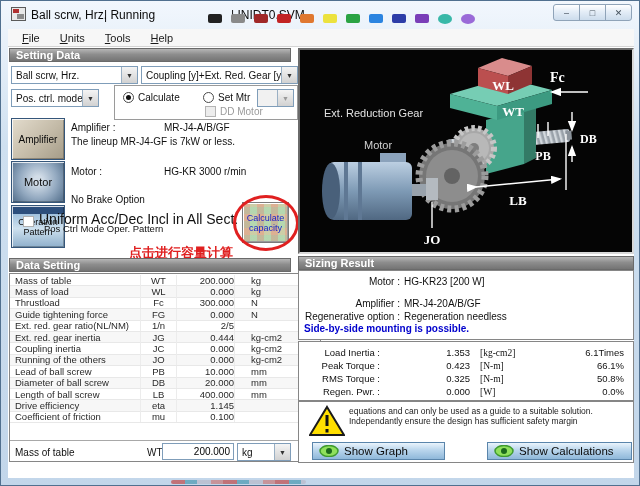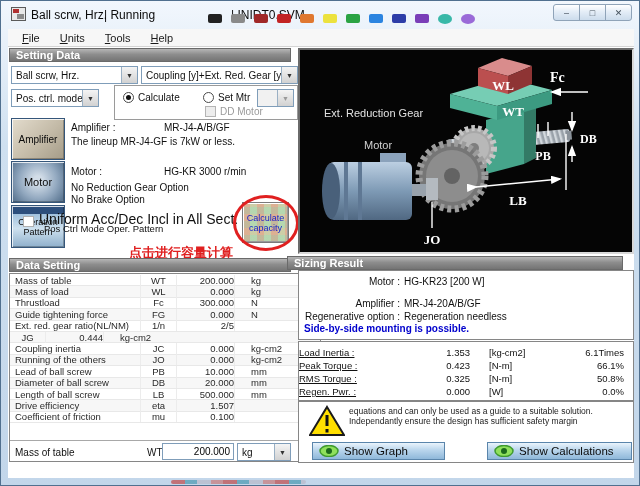--- a/index.html
+++ b/index.html
@@ -80,23 +80,23 @@
   .kg-dd{left:227px;top:2px;width:54px;}
   
   .diagram{position:absolute;left:290px;top:1px;width:336px;height:206px;background:#030303;
            border:2px solid;border-color:#6a6a6a #d8d8d8 #d8d8d8 #6a6a6a;}
   
   .rrow{display:flex;font-size:10px;height:13px;align-items:center;color:#111;}
   .rlabel{width:101px;text-align:right;white-space:nowrap;}
   .rvalue{padding-left:4px;white-space:nowrap;}
   .mountnote{position:absolute;left:5px;top:52px;font-size:10px;font-weight:bold;color:#0000cc;}
   .mrow{display:flex;height:13px;align-items:center;font-size:9.5px;color:#111;}
-  .mlabel{width:81px;white-space:nowrap;text-decoration:underline;}
+  .mlabel{width:81px;text-align:right;white-space:nowrap;}
   .mval{width:90px;text-align:right;}
-  .munit{width:72px;padding-left:19px;}
+  .munit{width:72px;padding-left:10px;font-family:Liberation Serif, serif;}
   .mratio{flex:1;text-align:right;padding-right:9px;}
   #warnlines{position:absolute;left:50px;top:4px;right:4px;}
   .wline{font-size:8.5px;line-height:10px;color:#222;white-space:nowrap;}
   .warn-tri{position:absolute;left:10px;top:3px;}
   .resbtn{position:absolute;height:18px;border:1px solid #5a85ab;background:linear-gradient(#eaf4fc,#b9d5ec 45%,#8fb8da);
           display:flex;align-items:center;font-size:11.5px;color:#0a0a0a;cursor:pointer;font-family:"Liberation Sans",sans-serif;padding:0 4px;}
   .eye{margin:0 5px 0 2px;flex:0 0 auto;}
   
   .noise{position:absolute;left:170px;top:479px;width:135px;height:4px;opacity:.7;border-radius:2px;
          background:repeating-linear-gradient(90deg,#c04848 0 14px,#4898b0 14px 26px,#b8b8c8 26px 40px,#c87878 40px 52px);}
@@ -179,21 +179,20 @@
     </button>
     <span class="slabel" style="left:63px;top:75px">Amplifier :</span>
     <span class="slabel" style="left:156px;top:75px">MR-J4-A/B/GF</span>
     <span class="slabel" style="left:63px;top:89px">The lineup MR-J4-GF is 7kW or less.</span>
 
     <button class="imgbtn btn-mot" style="left:3px;top:114px;width:54px;height:42px">
       <span>Motor</span>
     </button>
     <span class="slabel" style="left:63px;top:119px">Motor :</span>
     <span class="slabel" style="left:156px;top:119px">HG-KR  3000 r/min</span>
-    <span class="slabel" style="left:63px;top:135px">No Reduction Gear Option</span>
     <span class="slabel" style="left:63px;top:147px">No Brake Option</span>
 
     <button class="imgbtn btn-opp" style="left:3px;top:158px;width:54px;height:43px">
       <span>Operation Pattern</span>
     </button>
     <span class="cb" style="left:15px;top:169px;border-color:#b0b0b0"></span>
     <span class="slabel" style="left:31px;top:164px;font-size:14px">Uniform Acc/Dec Incl in All Sect. of</span>
     <span class="slabel" style="left:36px;top:176px;font-size:9.5px">Pos Ctrl Mode Oper. Pattern</span>
 
     <button class="btn-calc" style="left:234px;top:155px;width:47px;height:41px">
@@ -231,20 +230,21 @@
             <span class="dc v">0.000</span>
             <span class="dc u">N</span>
           </div>
           <div class="dsrow">
             <span class="dc l">Ext. red. gear ratio(NL/NM)</span>
             <span class="dc s">1/n</span>
             <span class="dc v">2/5</span>
             <span class="dc u"></span>
           </div>
           <div class="dsrow">
+            <span class="dc l">Ext. red. gear inertia</span>
             <span class="dc s">JG</span>
             <span class="dc v">0.444</span>
             <span class="dc u">kg-cm2</span>
           </div>
           <div class="dsrow">
             <span class="dc l">Coupling inertia</span>
             <span class="dc s">JC</span>
             <span class="dc v">0.000</span>
             <span class="dc u">kg-cm2</span>
           </div>
@@ -262,27 +262,27 @@
           </div>
           <div class="dsrow">
             <span class="dc l">Diameter of ball screw</span>
             <span class="dc s">DB</span>
             <span class="dc v">20.000</span>
             <span class="dc u">mm</span>
           </div>
           <div class="dsrow">
             <span class="dc l">Length of ball screw</span>
             <span class="dc s">LB</span>
-            <span class="dc v">500.000</span>
+            <span class="dc v">400.000</span>
             <span class="dc u">mm</span>
           </div>
           <div class="dsrow">
             <span class="dc l">Drive efficiency</span>
             <span class="dc s">eta</span>
-            <span class="dc v">1.507</span>
+            <span class="dc v">1.145</span>
             <span class="dc u"></span>
           </div>
           <div class="dsrow">
             <span class="dc l">Coefficient of friction</span>
             <span class="dc s">mu</span>
             <span class="dc v">0.100</span>
             <span class="dc u"></span>
           </div>
         </div>
       <div class="editrow">
@@ -367,21 +367,21 @@
         <text x="250" y="32" font-family="Liberation Serif, serif" font-weight="bold" font-size="14" fill="#ffffff">Fc</text>
         <text x="280" y="93" font-family="Liberation Serif, serif" font-weight="bold" font-size="12" fill="#ffffff">DB</text>
         <text x="243" y="110" text-anchor="middle" font-family="Liberation Serif, serif" font-weight="bold" font-size="12" fill="#ffffff">PB</text>
         <text x="218" y="155" text-anchor="middle" font-family="Liberation Serif, serif" font-weight="bold" font-size="13" fill="#ffffff">LB</text>
         <text x="132" y="194" text-anchor="middle" font-family="Liberation Serif, serif" font-weight="bold" font-size="13" fill="#ffffff">JO</text>
         <text x="24" y="67" font-family="Liberation Sans, sans-serif" font-size="11" fill="#e2e2e2">Ext. Reduction Gear</text>
         <text x="64" y="99" font-family="Liberation Sans, sans-serif" font-size="11" fill="#d2d2d2">Motor</text>
       </svg>
     </div>
 
-    <div class="secthdr" style="left:279px;top:209px;width:336px">
+    <div class="secthdr" style="left:290px;top:209px;width:336px">
       <span>Sizing Result</span>
     </div>
 
     <div class="panelbox" style="left:290px;top:223px;width:336px;height:70px">
       <div class="rrow" style="margin-top:4px">
         <span class="rlabel">Motor :</span>
         <span class="rvalue">HG-KR23 [200 W]</span>
       </div>
       <div class="rrow" style="margin-top:9px">
         <span class="rlabel">Amplifier :</span>

